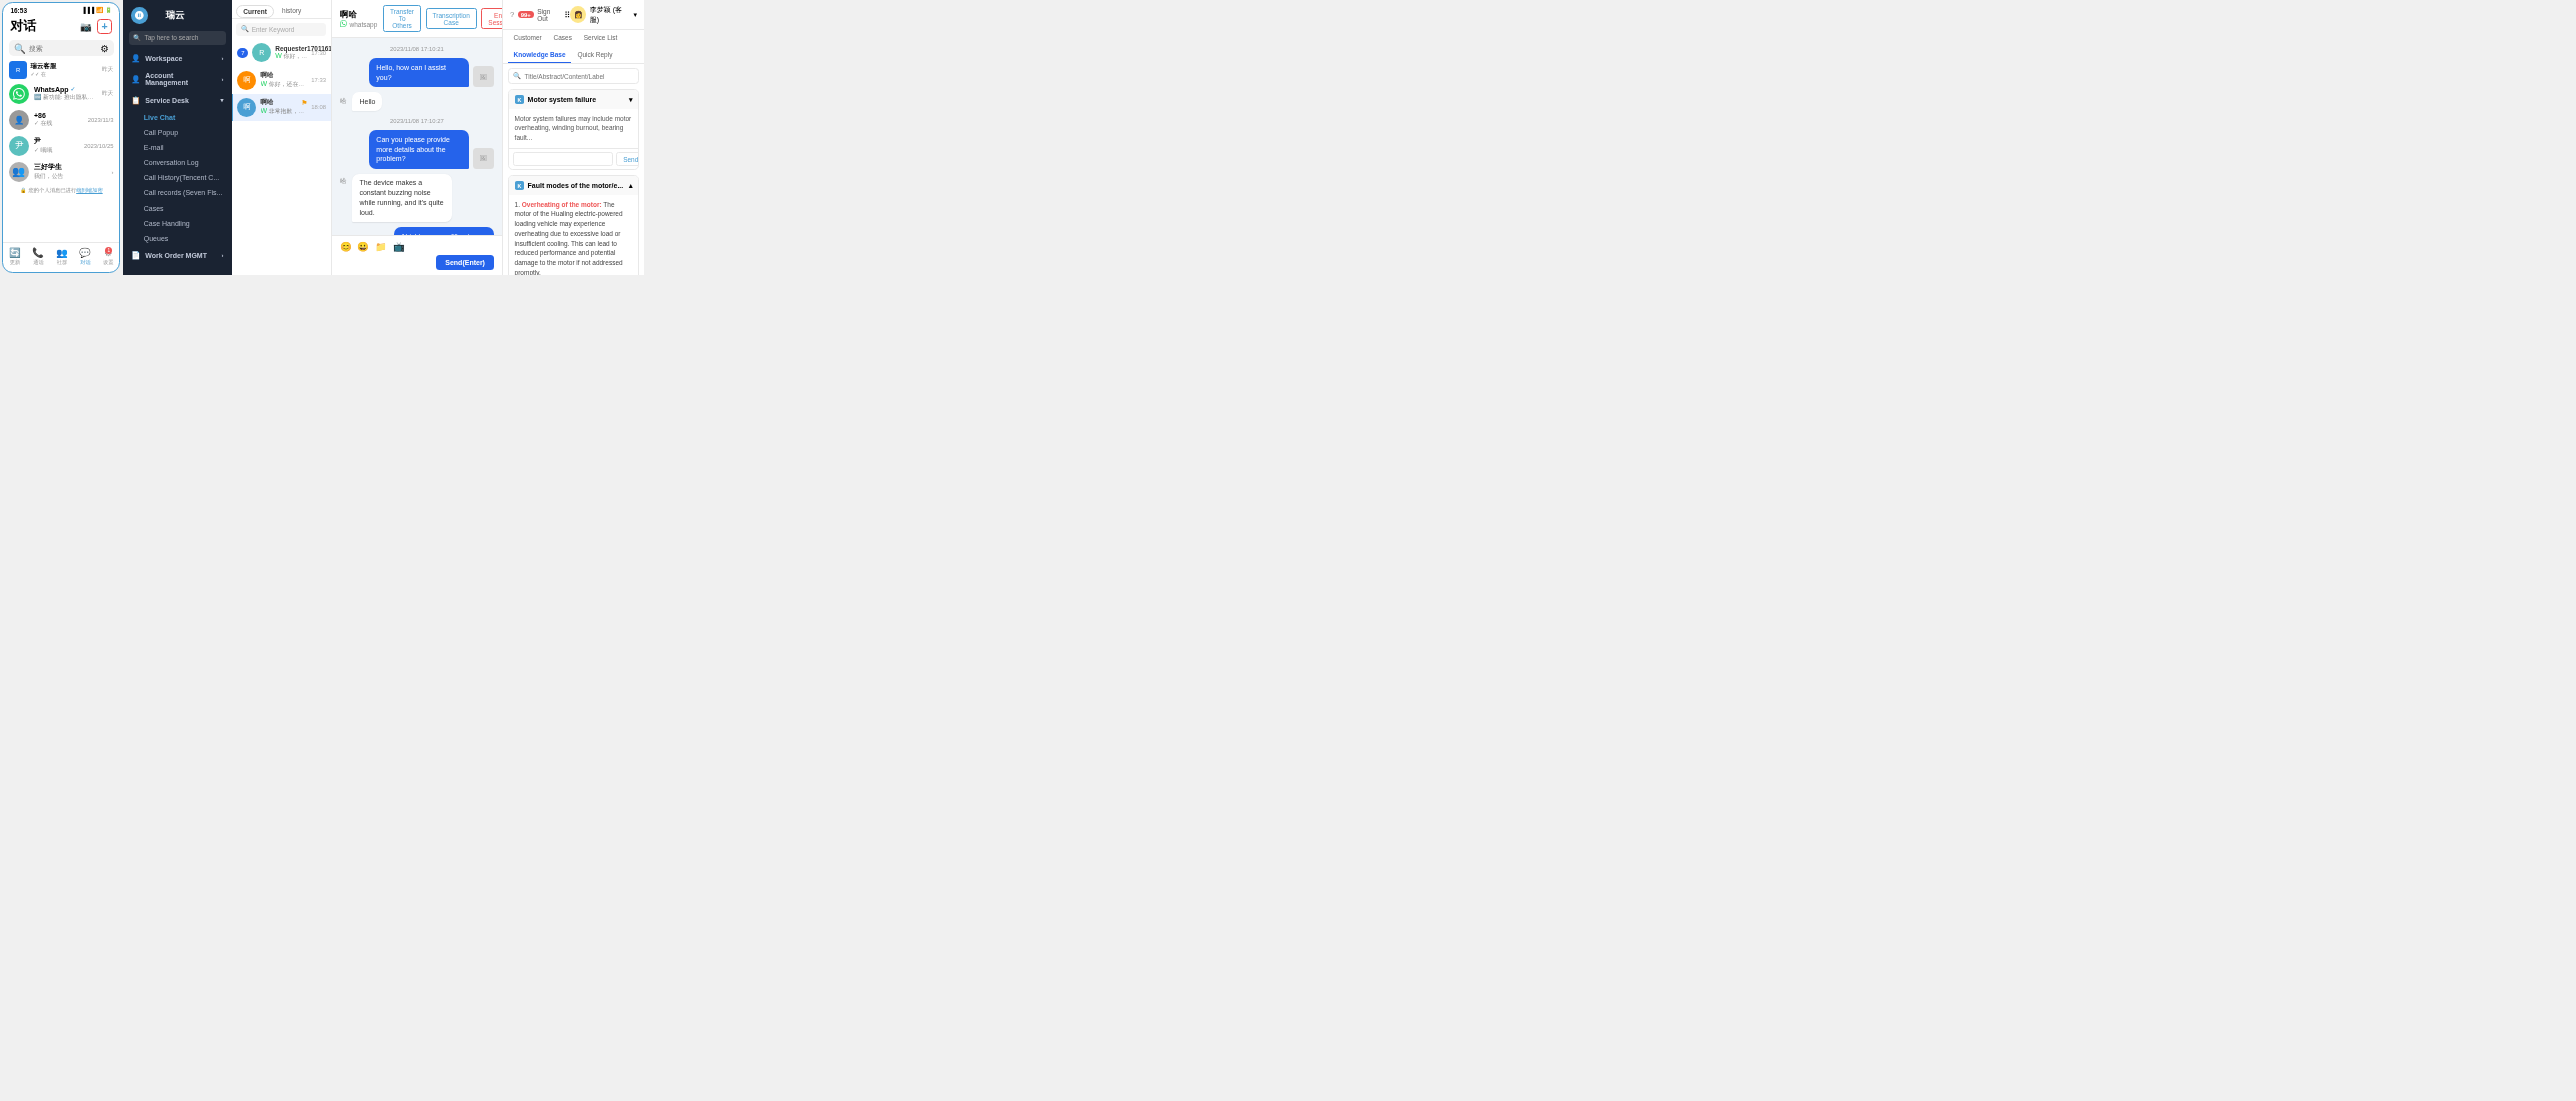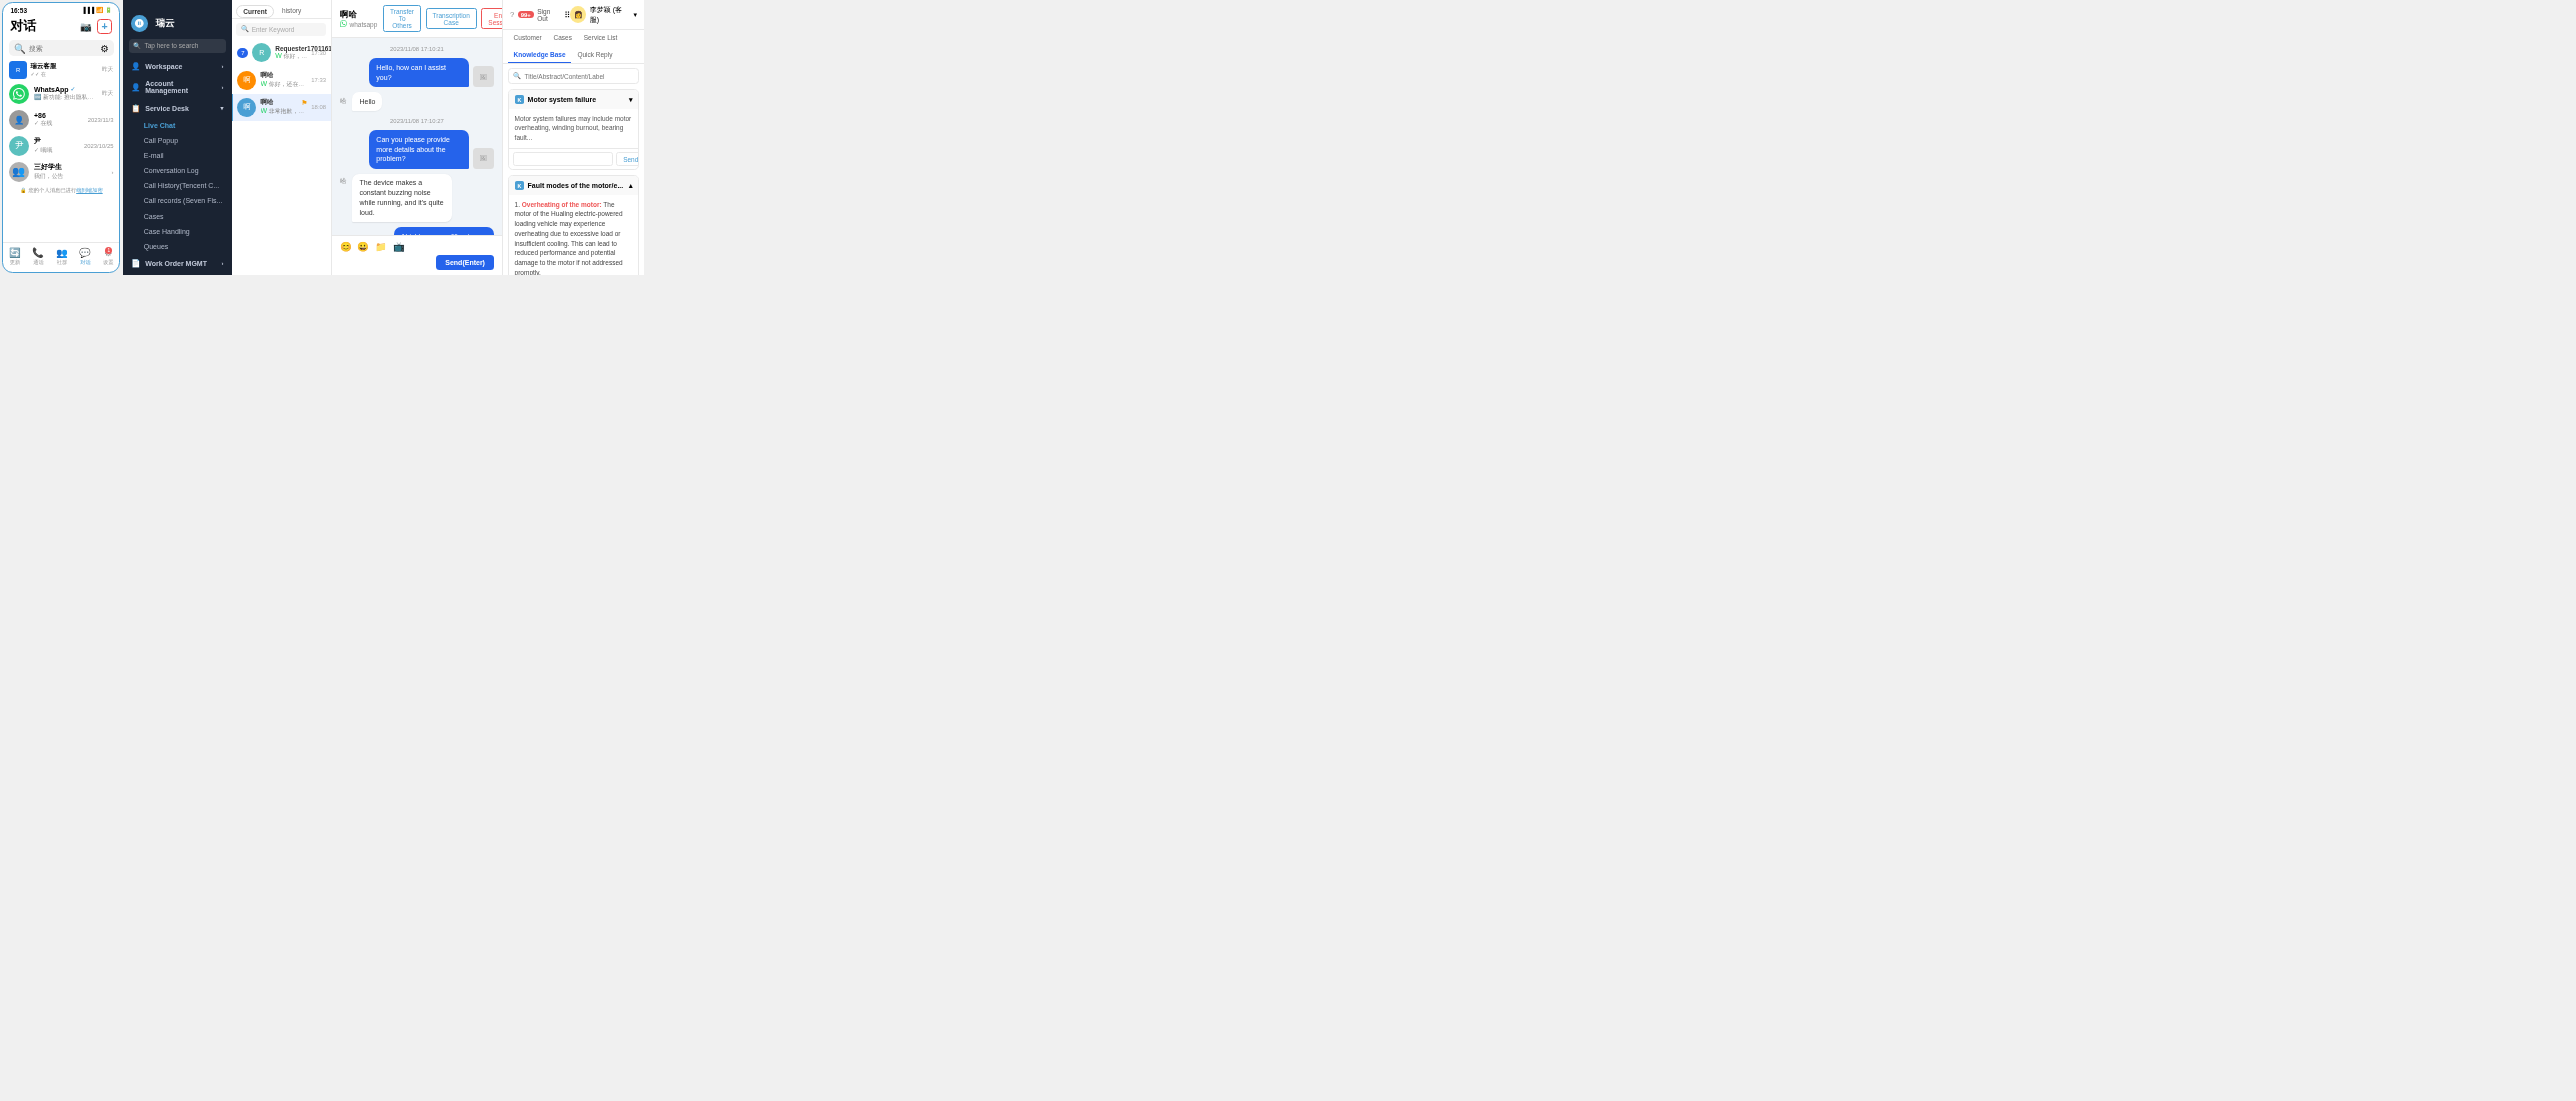--- a/index.html
+++ b/index.html
@@ -172,26 +172,25 @@
       min-width: 109px;
       background: #1a2332;
       display: flex;
       flex-direction: column;
       color: #ccc;
       overflow: hidden;
     }
     .sidebar-logo {
       display: flex;
       align-items: center;
-      gap: 8px;
+      gap: 18px;
       padding: 7px 8.3px;
       color: white;
       font-size: 9.5px;
       font-weight: 600;
-      margin-top: 8px;
     }
     .sidebar-logo-icon {
       width: 16.6px;
       height: 16.6px;
       background: #4a9fd4;
       border-radius: 50%;
       display: flex;
       align-items: center;
       justify-content: center;
       color: white;

